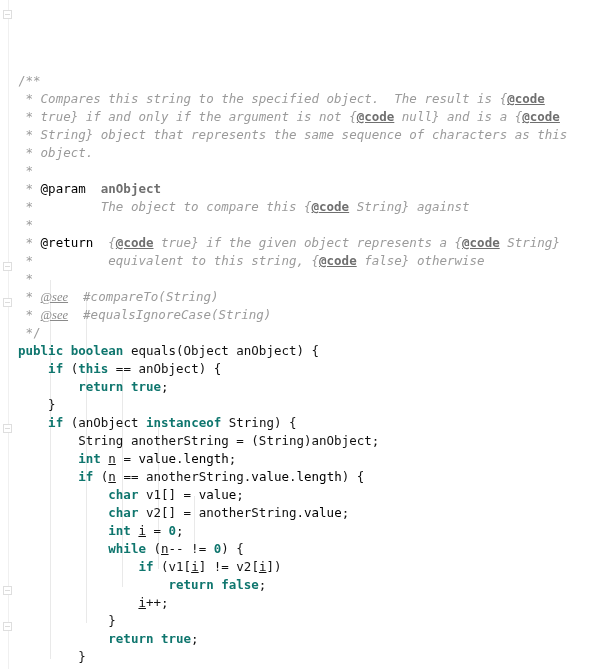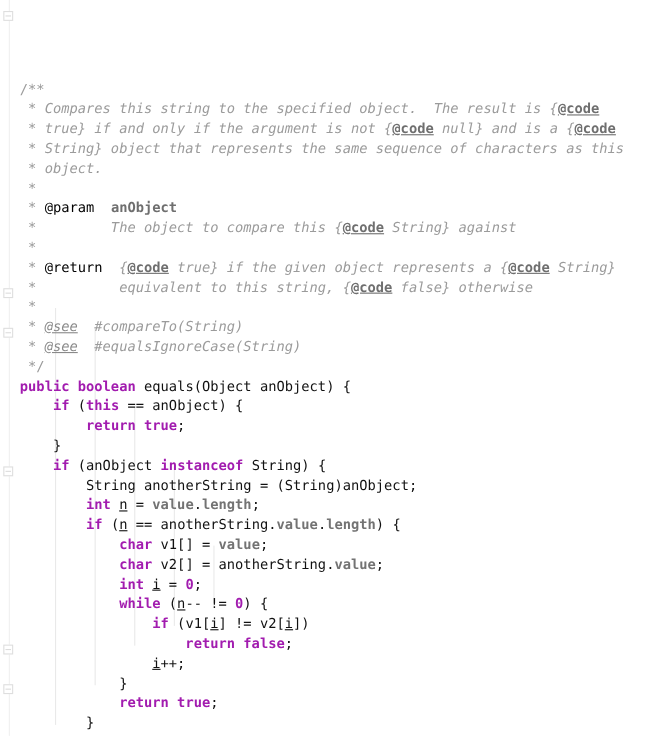--- a/index.html
+++ b/index.html
@@ -84,29 +84,29 @@
     white-space: pre;
     position: relative;
   }
 
   
   .cm      { color: #9b9b9b; font-style: italic; }
   .cm-pl   { color: #9b9b9b; font-style: normal; }    delimiters */
   .cm-tag  { color: #7f7f7f; font-style: italic; font-weight: bold;
              text-decoration: underline; }            
   .cm-tag-l{ color: #8a8a8a; font-style: italic; font-weight: normal;
-             text-decoration: underline; }            
+             text-decoration: underline; font-family: Liberation Serif, serif; }            
   .cm-code { color: #6f6f6f; font-style: normal; font-weight: bold;
              text-decoration: underline; text-align: right; }            
   .cm-prm  { color: #6f6f6f; font-style: normal; font-weight: bold; }
 
   
-  .kw   { color: #a21caf; font-weight: bold; }   
+  .kw   { color: #0f766e; font-weight: bold; }   
   .id   { color: #111111; }                      
-  .fld  { color: #737373; font-weight: bold; }   
+  .fld  { color: #000000; font-weight: normal; }   
   .lv   { color: #111111; text-decoration: underline; } 
 </style>
 </head>
 <body>
 
 <div id="editor">
 
   <div id="gutter">
     <div class="fold-rail"></div>
     <div id="gutter-markers">

